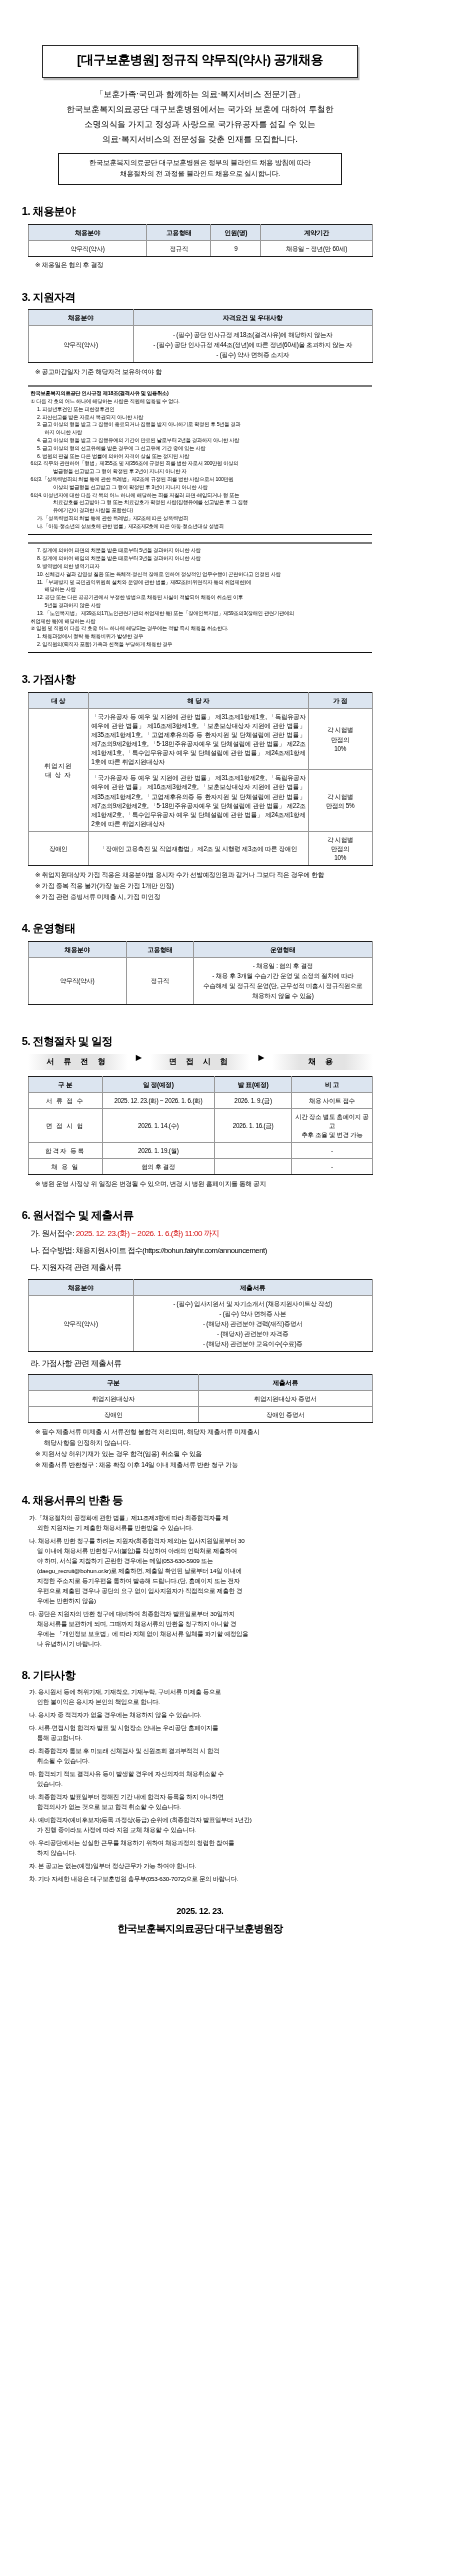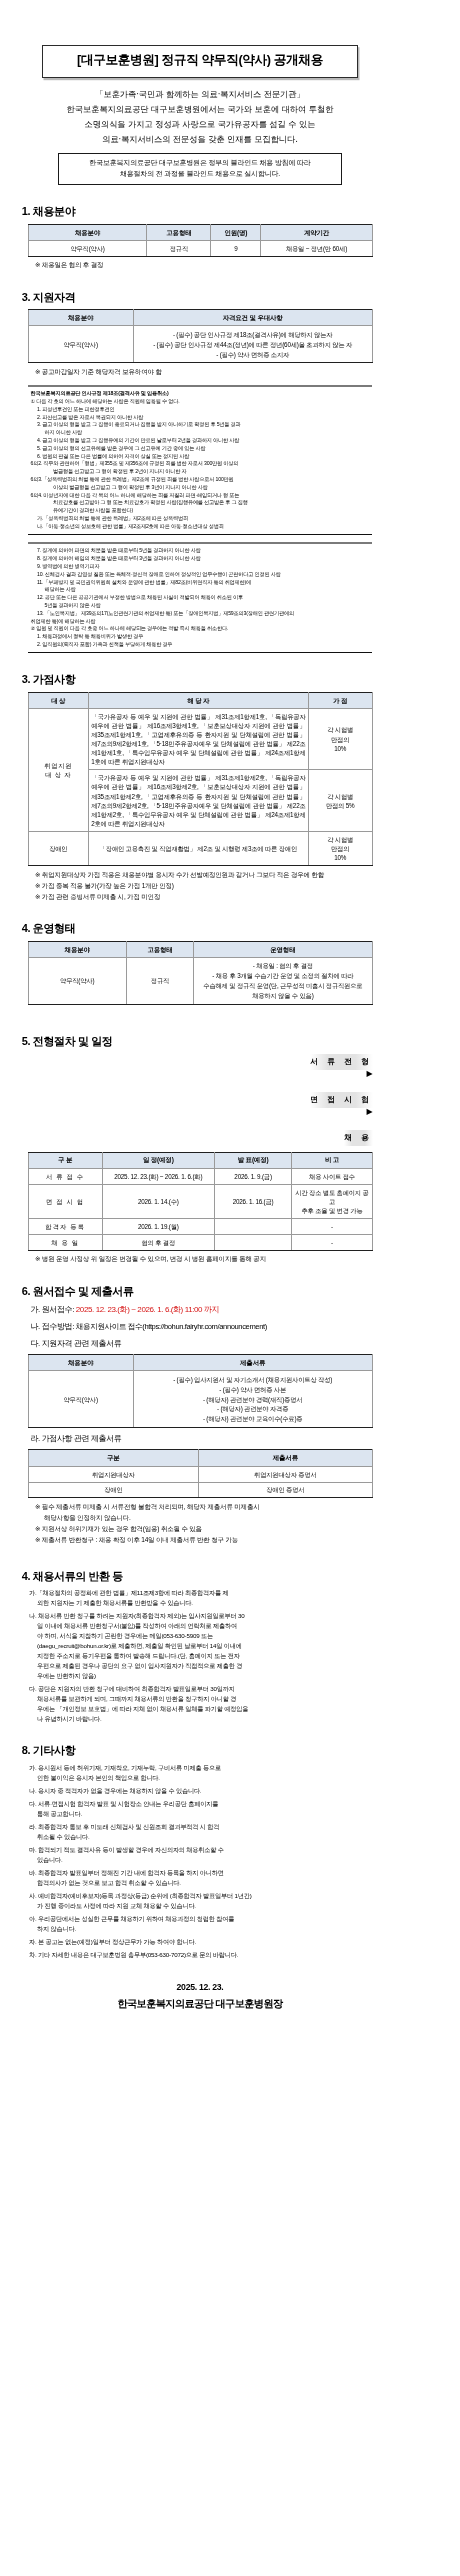--- a/index.html
+++ b/index.html
@@ -101,24 +101,23 @@
   }
   .fine .ttl{font-weight:bold;margin-bottom:0.7px;}
   .fine .l{padding-left:0;}
   .fine .l1{padding-left:6.5px;}
   .fine .l2{padding-left:14px;}
   .fine .l3{padding-left:22.5px;}
 
   
   .flow{
     display:flex;
-    align-items:flex-end;
+    align-items:flex-start;
     margin:5.8px 0 5.8px 11.6px;
     width:calc(100% - 23px);
-    flex-direction:column;
   }
   .flow .step{
     flex:1 1 0;
     text-align:center;
     background:linear-gradient(to right,#ffffff,#e3e3e3 28%,#e3e3e3 72%,#ffffff);
     font-size:7.7px;
     font-weight:bold;
     letter-spacing:3.6px;
     padding:2.9px 0;
   }

